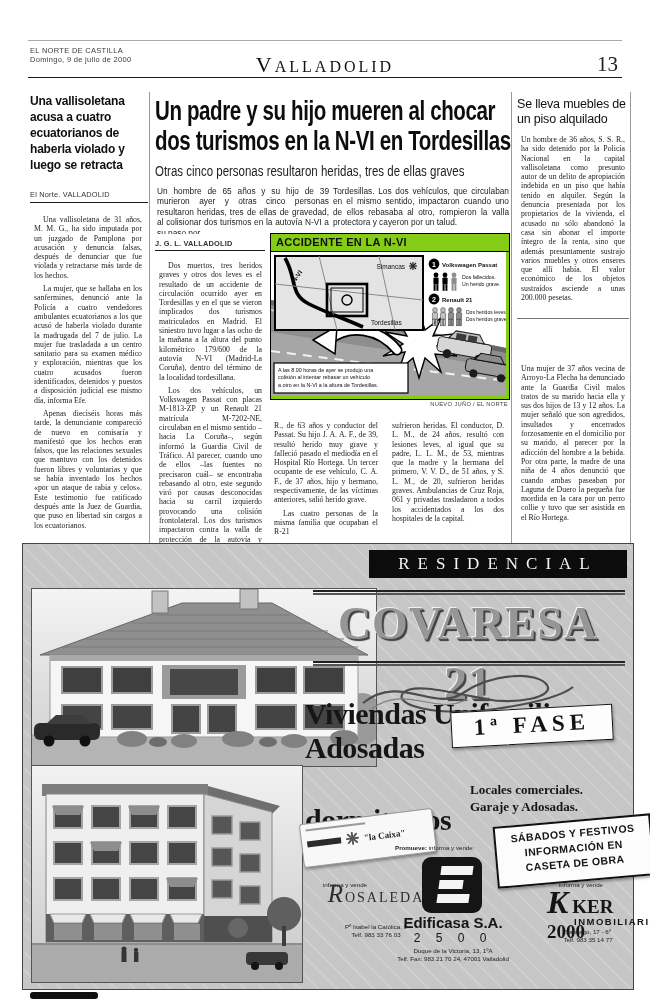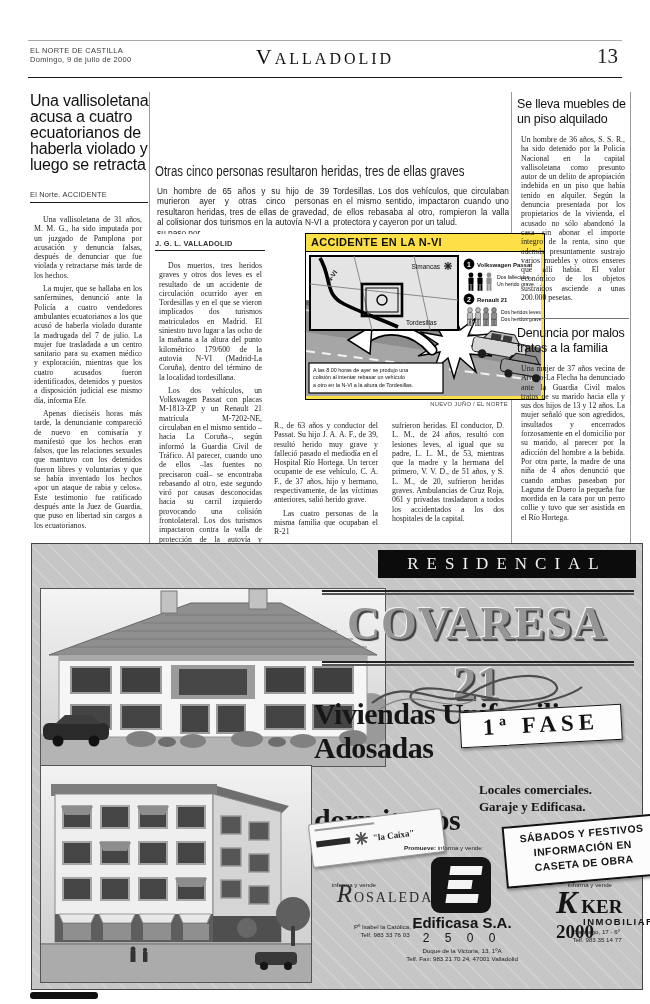--- a/index.html
+++ b/index.html
@@ -2,50 +2,50 @@
 <html lang="es"><head>
 <meta charset="utf-8">
 <style>
   html,body{margin:0;padding:0;background:#e8e8e8;}
   .page{position:relative;width:650px;height:1004px;background:#fff;overflow:hidden;
         font-family:"Liberation Serif",serif;color:#111;}
   .abs{position:absolute;}
   .rule{background:#1a1a1a;}
   .vrule{background:#9a9a9a;width:1px;}
   .sans{font-family:"Liberation Sans",sans-serif;}
-  .serif{font-family:"Liberation Serif",serif;}
+  .serif{font-family:"Liberation Serif",serif;margin-top:8px;}
 
   
   .mast{font-size:7.5px;line-height:9px;color:#3c3c3c;letter-spacing:.3px;}
   .section{text-align:center;letter-spacing:3px;color:#111;}
   .section .ini{font-size:22px;}
   .section .rest{font-size:16px;}
   .pageno{font-size:21px;color:#222;}
 
   
-  .l-head{font-size:16px;line-height:16px;color:#101010;font-weight:400;letter-spacing:-.2px;}
+  .l-head{font-size:12px;line-height:16px;color:#101010;font-weight:700;letter-spacing:-.2px;}
   .byline{font-size:7.4px;color:#333;letter-spacing:.2px;}
   .body-txt{font-size:7.8px;line-height:9.3px;text-align:justify;overflow:hidden;color:#1b1b1b;}
   .body-txt p{margin:4px;text-indent:9px;}
   .body-txt p.noind{text-indent:0;}
   .m-head{font-weight:bold;font-size:27px;line-height:30px;letter-spacing:-.5px;color:#0d0d0d;
           transform:scaleX(.76);transform-origin:left top;white-space:nowrap;}
   .m-sub{font-size:14px;color:#222;transform:scaleX(.82);transform-origin:left top;white-space:nowrap;}
   .lede{font-size:8.3px;line-height:10.4px;color:#222;text-align:justify;}
   .b-head{font-size:12.5px;line-height:14.5px;color:#101010;letter-spacing:-.2px;}
   .credit{font-size:5.8px;color:#444;text-align:right;letter-spacing:.3px;}
 
   
-  .info-box{border:1.5px solid #000;background:#fde047;margin-left:35px;}
+  .info-box{border:1.5px solid #000;background:#84cc16;}
   .info-title{font-weight:bold;font-size:11px;line-height:17px;padding-left:5px;
               border-bottom:1.5px solid #000;letter-spacing:.3px;}
 
   
   .ad{background:#c6c6c6;border:1px solid #444;
-      background-image:repeating-linear-gradient(45deg,rgba(255,255,255,.16) 0 2px,rgba(0,0,0,0) 2px 13px);margin-left:9px;}
+      background-image:repeating-linear-gradient(45deg,rgba(255,255,255,.16) 0 2px,rgba(0,0,0,0) 2px 13px);}
   .ad-band{background:#0c0c0c;color:#f4f4f4;text-align:center;font-size:17px;line-height:28px;
            letter-spacing:8px;font-family:"Liberation Serif",serif;}
   .cov-rule{height:2px;background:#222;box-shadow:0 3px 0 #555;}
   .cov-title{font-family:"Liberation Serif",serif;font-weight:bold;font-size:46px;line-height:60px;
              text-align:center;color:#969696;letter-spacing:1px;
              text-shadow:-1px -1px 0 #f2f2f2,1px 1px 0 #4a4a4a,2px 2px 1px #383838;}
   .ad-big{font-family:"Liberation Serif",serif;font-weight:bold;font-size:30px;line-height:32px;
           color:#161616;letter-spacing:-.5px;}
   .fase{background:#fdfdfd;border:1.5px solid #111;text-align:center;
         font-family:"Liberation Serif",serif;font-weight:bold;font-size:23px;line-height:32px;
@@ -83,32 +83,36 @@
     <div>EL NORTE DE CASTILLA</div>
     <div>Domingo, 9 de julio de 2000</div>
   </div>
   <div class="abs section serif" style="left:0;right:0;top:44px;">
     <span class="ini">V</span><span class="rest">ALLADOLID</span>
   </div>
   <div class="abs pageno serif" style="left:597px;top:44px;">13</div>
   <div class="abs rule" style="left:28px;top:77px;width:594px;height:1px;"></div>
 
   <div class="abs l-head sans" style="left:30px;top:93px;width:122px;">Una vallisoletana acusa a cuatro ecuatorianos de haberla violado y luego se retracta</div>
-  <div class="abs byline sans" style="left:30px;top:190px;">El Norte. ACCIDENTE</div>
+  <div class="abs byline sans" style="left:30px;top:190px;">El Norte. VALLADOLID</div>
   <div class="abs rule" style="left:30px;top:202px;width:118px;height:1px;"></div>
   <div class="abs body-txt" style="left:30px;top:211px;width:116px;height:350px;">
     <p>Una vallisoletana de 31 años, M. M. G., ha sido imputada por un juzgado de Pamplona por acusación y denuncia falsas, después de denunciar que fue violada y retractarse más tarde de los hechos.</p>
     <p>La mujer, que se hallaba en los sanfermines, denunció ante la Policía a cuatro vendedores ambulantes ecuatorianos a los que acusó de haberla violado durante la madrugada del 7 de julio. La mujer fue trasladada a un centro sanitario para su examen médico y exploración, mientras que los cuatro acusados fueron identificados, detenidos y puestos a disposición judicial ese mismo día, informa Efe.</p>
     <p>Apenas dieciséis horas más tarde, la denunciante compareció de nuevo en comisaría y manifestó que los hechos eran falsos, que las relaciones sexuales que mantuvo con los detenidos fueron libres y voluntarias y que se había inventado los hechos «por un ataque de rabia y celos». Este testimonio fue ratificado después ante la Juez de Guardia, que puso en libertad sin cargos a los ecuatorianos.</p>
   </div>
 
   <div class="abs vrule" style="left:149px;top:92px;height:470px;"></div>
   <div class="abs vrule" style="left:511px;top:92px;height:470px;"></div>
   <div class="abs vrule" style="left:630px;top:92px;height:470px;"></div>
 
+  <div class="abs" style="left:155px;top:96px;width:360px;">
+    <div class="m-head sans">Un padre y su hijo mueren al chocar</div>
+    <div class="m-head sans">dos turismos en la N-VI en Tordesillas</div>
+  </div>
   <div class="abs m-sub sans" style="left:155px;top:163px;">Otras cinco personas resultaron heridas, tres de ellas graves</div>
   <div class="abs lede sans" style="left:157px;top:186px;width:172px;height:48px;overflow:hidden;">Un hombre de 65 años y su hijo de 39 murieron ayer y otras cinco personas resultaron heridas, tres de ellas de gravedad, al colisionar dos turismos en la autovía N-VI a su paso por</div>
   <div class="abs lede sans" style="left:333px;top:186px;width:176px;height:48px;overflow:hidden;">Tordesillas. Los dos vehículos, que circulaban en el mismo sentido, impactaron cuando uno de ellos rebasaba al otro, rompieron la valla protectora y cayeron por un talud.</div>
   <div class="abs byline sans" style="left:155px;top:239px;font-weight:bold;">J. G. L. VALLADOLID</div>
   <div class="abs rule" style="left:155px;top:250px;width:110px;height:1px;"></div>
   <div class="abs body-txt" style="left:155px;top:257px;width:111px;height:306px;">
     <p>Dos muertos, tres heridos graves y otros dos leves es el resultado de un accidente de circulación ocurrido ayer en Tordesillas y en el que se vieron implicados dos turismos matriculados en Madrid. El siniestro tuvo lugar a las ocho de la mañana a la altura del punto kilométrico 179/600 de la autovía N-VI (Madrid-La Coruña), dentro del término de la localidad tordesillana.</p>
     <p>Los dos vehículos, un Volkswagen Passat con placas M-1813-ZP y un Renault 21 matrícula M-7202-NE, circulaban en el mismo sentido –hacia La Coruña–, según informó la Guardia Civil de Tráfico. Al parecer, cuando uno de ellos –las fuentes no precisaron cuál– se encontraba rebasando al otro, este segundo viró por causas desconocidas hacia su carril izquierdo provocando una colisión frontolateral. Los dos turismos impactaron contra la valla de protección de la autovía y cayeron por un talud de tierra.</p>
     <p>Producto del malos falleció prácticamente en el acto A. P. A.</p>
   </div>
@@ -224,21 +228,20 @@
   </div>
   <div class="abs body-txt" style="left:388px;top:417px;width:120px;height:140px;">
     <p class="noind">sufrieron heridas. El conductor, D. L. M., de 24 años, resultó con lesiones leves, al igual que su padre, L. L. M., de 53, mientras que la madre y la hermana del primero, V. V. D., de 51 años, y S. L. M., de 20, sufrieron heridas graves. Ambulancias de Cruz Roja, 061 y privadas trasladaron a todos los accidentados a los dos hospitales de la capital.</p>
   </div>
 
   <div class="abs b-head sans" style="left:517px;top:97px;width:113px;">Se lleva muebles de un piso alquilado</div>
   <div class="abs body-txt" style="left:517px;top:131px;width:112px;height:180px;">
     <p class="noind">Un hombre de 36 años, S. S. R., ha sido detenido por la Policía Nacional en la capital vallisoletana como presunto autor de un delito de apropiación indebida en un piso que había tenido en alquiler. Según la denuncia presentada por los propietarios de la vivienda, el acusado no sólo abandonó la casa sin abonar el importe íntegro de la renta, sino que además presuntamente sustrajo varios muebles y otros enseres que allí había. El valor económico de los objetos sustraídos asciende a unas 200.000 pesetas.</p>
   </div>
   <div class="abs rule" style="left:517px;top:318px;width:112px;height:1px;background:#777;"></div>
-  <div class="abs b-head sans" style="left:517px;top:326px;width:113px;">Denuncia por malos tratos a la familia</div>
   <div class="abs body-txt" style="left:517px;top:360px;width:112px;height:198px;">
     <p class="noind">Una mujer de 37 años vecina de Arroyo-La Flecha ha denunciado ante la Guardia Civil malos tratos de su marido hacia ella y sus dos hijos de 13 y 12 años. La mujer señaló que son agredidos, insultados y encerrados forzosamente en el domicilio por su marido, al parecer por la adicción del hombre a la bebida. Por otra parte, la madre de una niña de 4 años denunció que cuando ambas paseaban por Laguna de Duero la pequeña fue mordida en la cara por un perro collie y tuvo que ser asistida en el Río Hortega.</p>
   </div>
 
   <div class="abs ad" style="left:22px;top:543px;width:610px;height:445px;">
 
     <div class="abs ad-band" style="left:346px;top:6px;width:258px;height:28px;">RESIDENCIAL</div>
 
     <div class="abs photo" style="left:8px;top:44px;width:344px;height:177px;">
       <svg width="344" height="177" viewBox="0 0 344 177">
@@ -375,21 +378,21 @@
       <path d="M22,38 C60,8 92,48 122,28 C152,8 196,6 206,20 C214,32 176,40 144,34 C104,26 72,18 62,28 C52,40 94,52 154,44 C196,38 222,30 232,22" stroke="#4c4c4c" stroke-width="2.2" fill="none"></path>
       <path d="M30,44 C66,18 96,52 126,34" stroke="#808080" stroke-width="1.2" fill="none"></path>
     </svg>
 
     <div class="abs ad-big" style="left:282px;top:154px;">Viviendas Unifamiliares</div>
     <div class="abs ad-big" style="left:282px;top:188px;">Adosadas</div>
     <div class="abs fase" style="left:428px;top:164px;width:160px;height:34px;">1ª FASE</div>
 
     <div class="abs ad-big" style="left:282px;top:260px;">dormitorios</div>
     <div class="abs locales" style="left:447px;top:238px;">Locales comerciales.</div>
-    <div class="abs locales" style="left:447px;top:255px;">Garaje y Edificasa.</div>
+    <div class="abs locales" style="left:447px;top:255px;">Garaje y Adosadas.</div>
 
     <div class="abs caixa-card" style="left:278px;top:272px;width:122px;height:36px;">
       <div class="caixa-bar" style="width:60px;"></div>
       <div style="margin-top:3px;">
         <span class="caixa-blk"></span>
         <svg width="15" height="15" viewBox="0 0 16 16" style="vertical-align:middle;">
           <g stroke="#555" stroke-width="2" stroke-linecap="round">
             <line x1="8" y1="2" x2="8" y2="14"></line>
               <line x1="2" y1="8" x2="14" y2="8"></line>
             <line x1="3.5" y1="3.5" x2="12.5" y2="12.5"></line>

